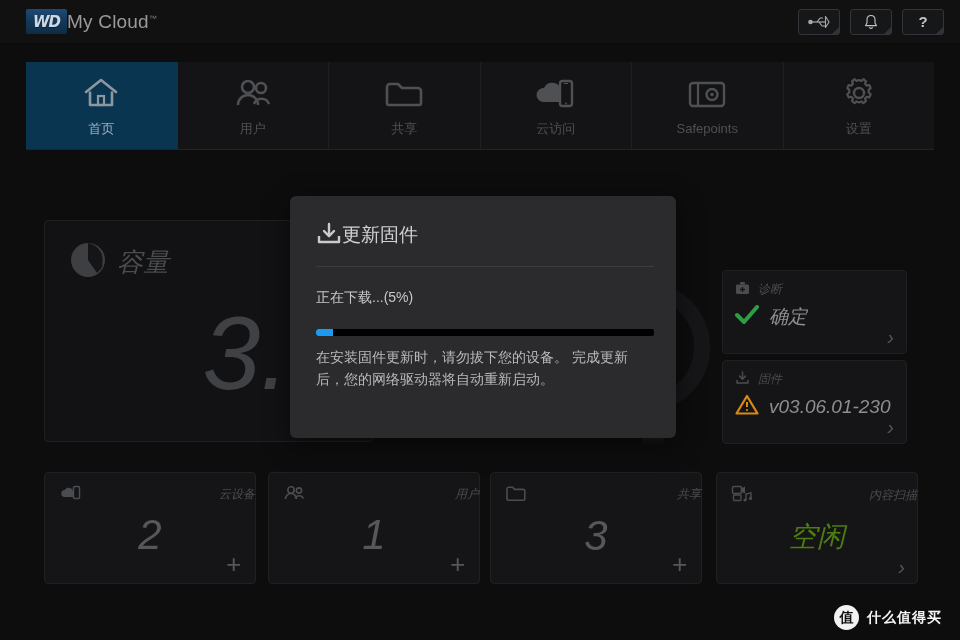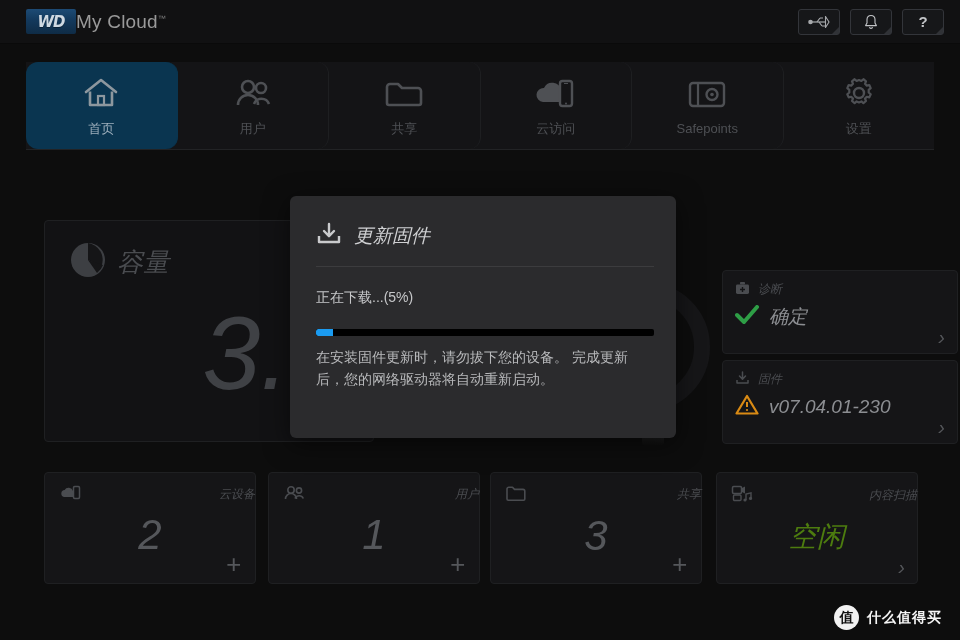--- a/index.html
+++ b/index.html
@@ -18,21 +18,21 @@
   
   .header {
     position: absolute; top: 0; left: 0;
     width: 960px; height: 44px;
     background: #111112;
     border-bottom: 1px solid #0a0a0a;
     display: flex; align-items: center;
   }
   .wd-logo {
     margin-left: 26px;
-    width: 50px; height: 25px;
+    width: 41px; height: 25px;
     border-radius: 2px;
     background: linear-gradient(180deg,#1d4b75 0%, #13395c 45%, #0f2c46 100%);
     display: flex; align-items: center; justify-content: center;
     box-shadow: inset 0 0 0 1px #1b4straight;
   }
   .wd-logo span {
     font-family: "DejaVu Sans", sans-serif;
     font-weight: bold; font-style: italic;
     font-size: 15px; letter-spacing: -1px;
     color: #cfd9e2;
@@ -73,21 +73,20 @@
     display: flex;
     border-bottom: 1px solid #222325;
   }
   .tab {
     flex: 1;
     display: flex; flex-direction: column;
     align-items: center; justify-content: center;
     gap: 8px;
     border-right: 1px solid #1e1f21;
     color: #4e5054;
-    border-radius: 12px;
   }
   .tab:last-child { border-right: none; }
   .tab.active {
     background: #0a3550;
     color: #8b959c;
     border-right: 1px solid #0a3550;
   }
   .tab .tab-icon { height: 38px; display:flex; align-items:center; justify-content:center; }
   .tab .tab-label { font-size: 13px; }
   .tab.active .tab-label { color: #9fb0bd; }
@@ -147,21 +146,21 @@
     border-top: 1px solid rgba(0,0,0,.35);
     border-bottom: 1px solid rgba(0,0,0,.35);
   }
   .device .reflect {
     position: absolute; left: 52px; top: 158px;
     width: 22px; height: 26px;
     background: linear-gradient(180deg, rgba(130,132,134,.35), rgba(130,132,134,0));
     border-radius: 0 0 4px 4px;
   }
 
-  .mini-card { left: 722px; width: 236px; height: 84px; }
+  .mini-card { left: 722px; width: 185px; height: 84px; }
   #diag-card { top: 270px; }
   #fw-card   { top: 360px; }
   .mini-card .card-head { padding: 10px 0 0 12px; font-size: 12px; }
   .mini-row {
     display: flex; align-items: center; gap: 10px;
     padding: 6px 0 0 12px;
   }
   .mini-val { font-size: 19px; color: #8c8e92; }
   .chev {
     position: absolute; right: 12px; bottom: 6px;
@@ -189,23 +188,22 @@
   .modal {
     position: absolute;
     left: 290px; top: 196px;
     width: 386px; height: 242px;
     background: #2b2b2d;
     border-radius: 6px;
     box-shadow: 0 6px 26px rgba(0,0,0,.55);
     z-index: 20;
   }
   .modal-head {
-    display: flex; align-items: center; gap: 12px;
+    display: flex; 
     padding: 26px 0 0 26px;
-    font-style: italic;
   }
   .modal-title { font-size: 19px; color: #cfd0d2; }
   .modal-divider {
     margin: 16px 22px 0 26px;
     height: 1px; background: #3c3c3e;
   }
   .modal-status {
     padding: 22px 0 0 26px;
     font-size: 14px; color: #c6c7c9;
   }
@@ -395,21 +393,21 @@
       <span>固件</span>
     </div>
     <div class="mini-row">
       <span>
         <svg width="24" height="21" viewBox="0 0 24 21">
           <path d="M12 2 L22.5 19.5 H1.5 Z" fill="none" stroke="#d98a14" stroke-width="2.2" stroke-linejoin="round"></path>
           <path d="M12 8 v5" stroke="#d98a14" stroke-width="2"></path>
           <circle cx="12" cy="16" r="1.1" fill="#d98a14"></circle>
         </svg>
       </span>
-      <span class="mini-val">v07.04.01-230</span>
+      <span class="mini-val">v03.06.01-230</span>
     </div>
     <span class="chev">›</span>
   </div>
 
   <div class="card bottom-card" id="cloud-card">
     <div class="card-head">
       <span>
         <svg width="22" height="15" viewBox="0 0 22 15">
           <path d="M5 12 a3.5 3.5 0 0 1 .6 -6.9 a4.6 4.6 0 0 1 8.4 1 V12 Z" fill="#4a4c50"></path>
           <rect x="14.5" y="1.5" width="6" height="12" rx="1.2" fill="none" stroke="#4a4c50" stroke-width="1.5"></rect>

